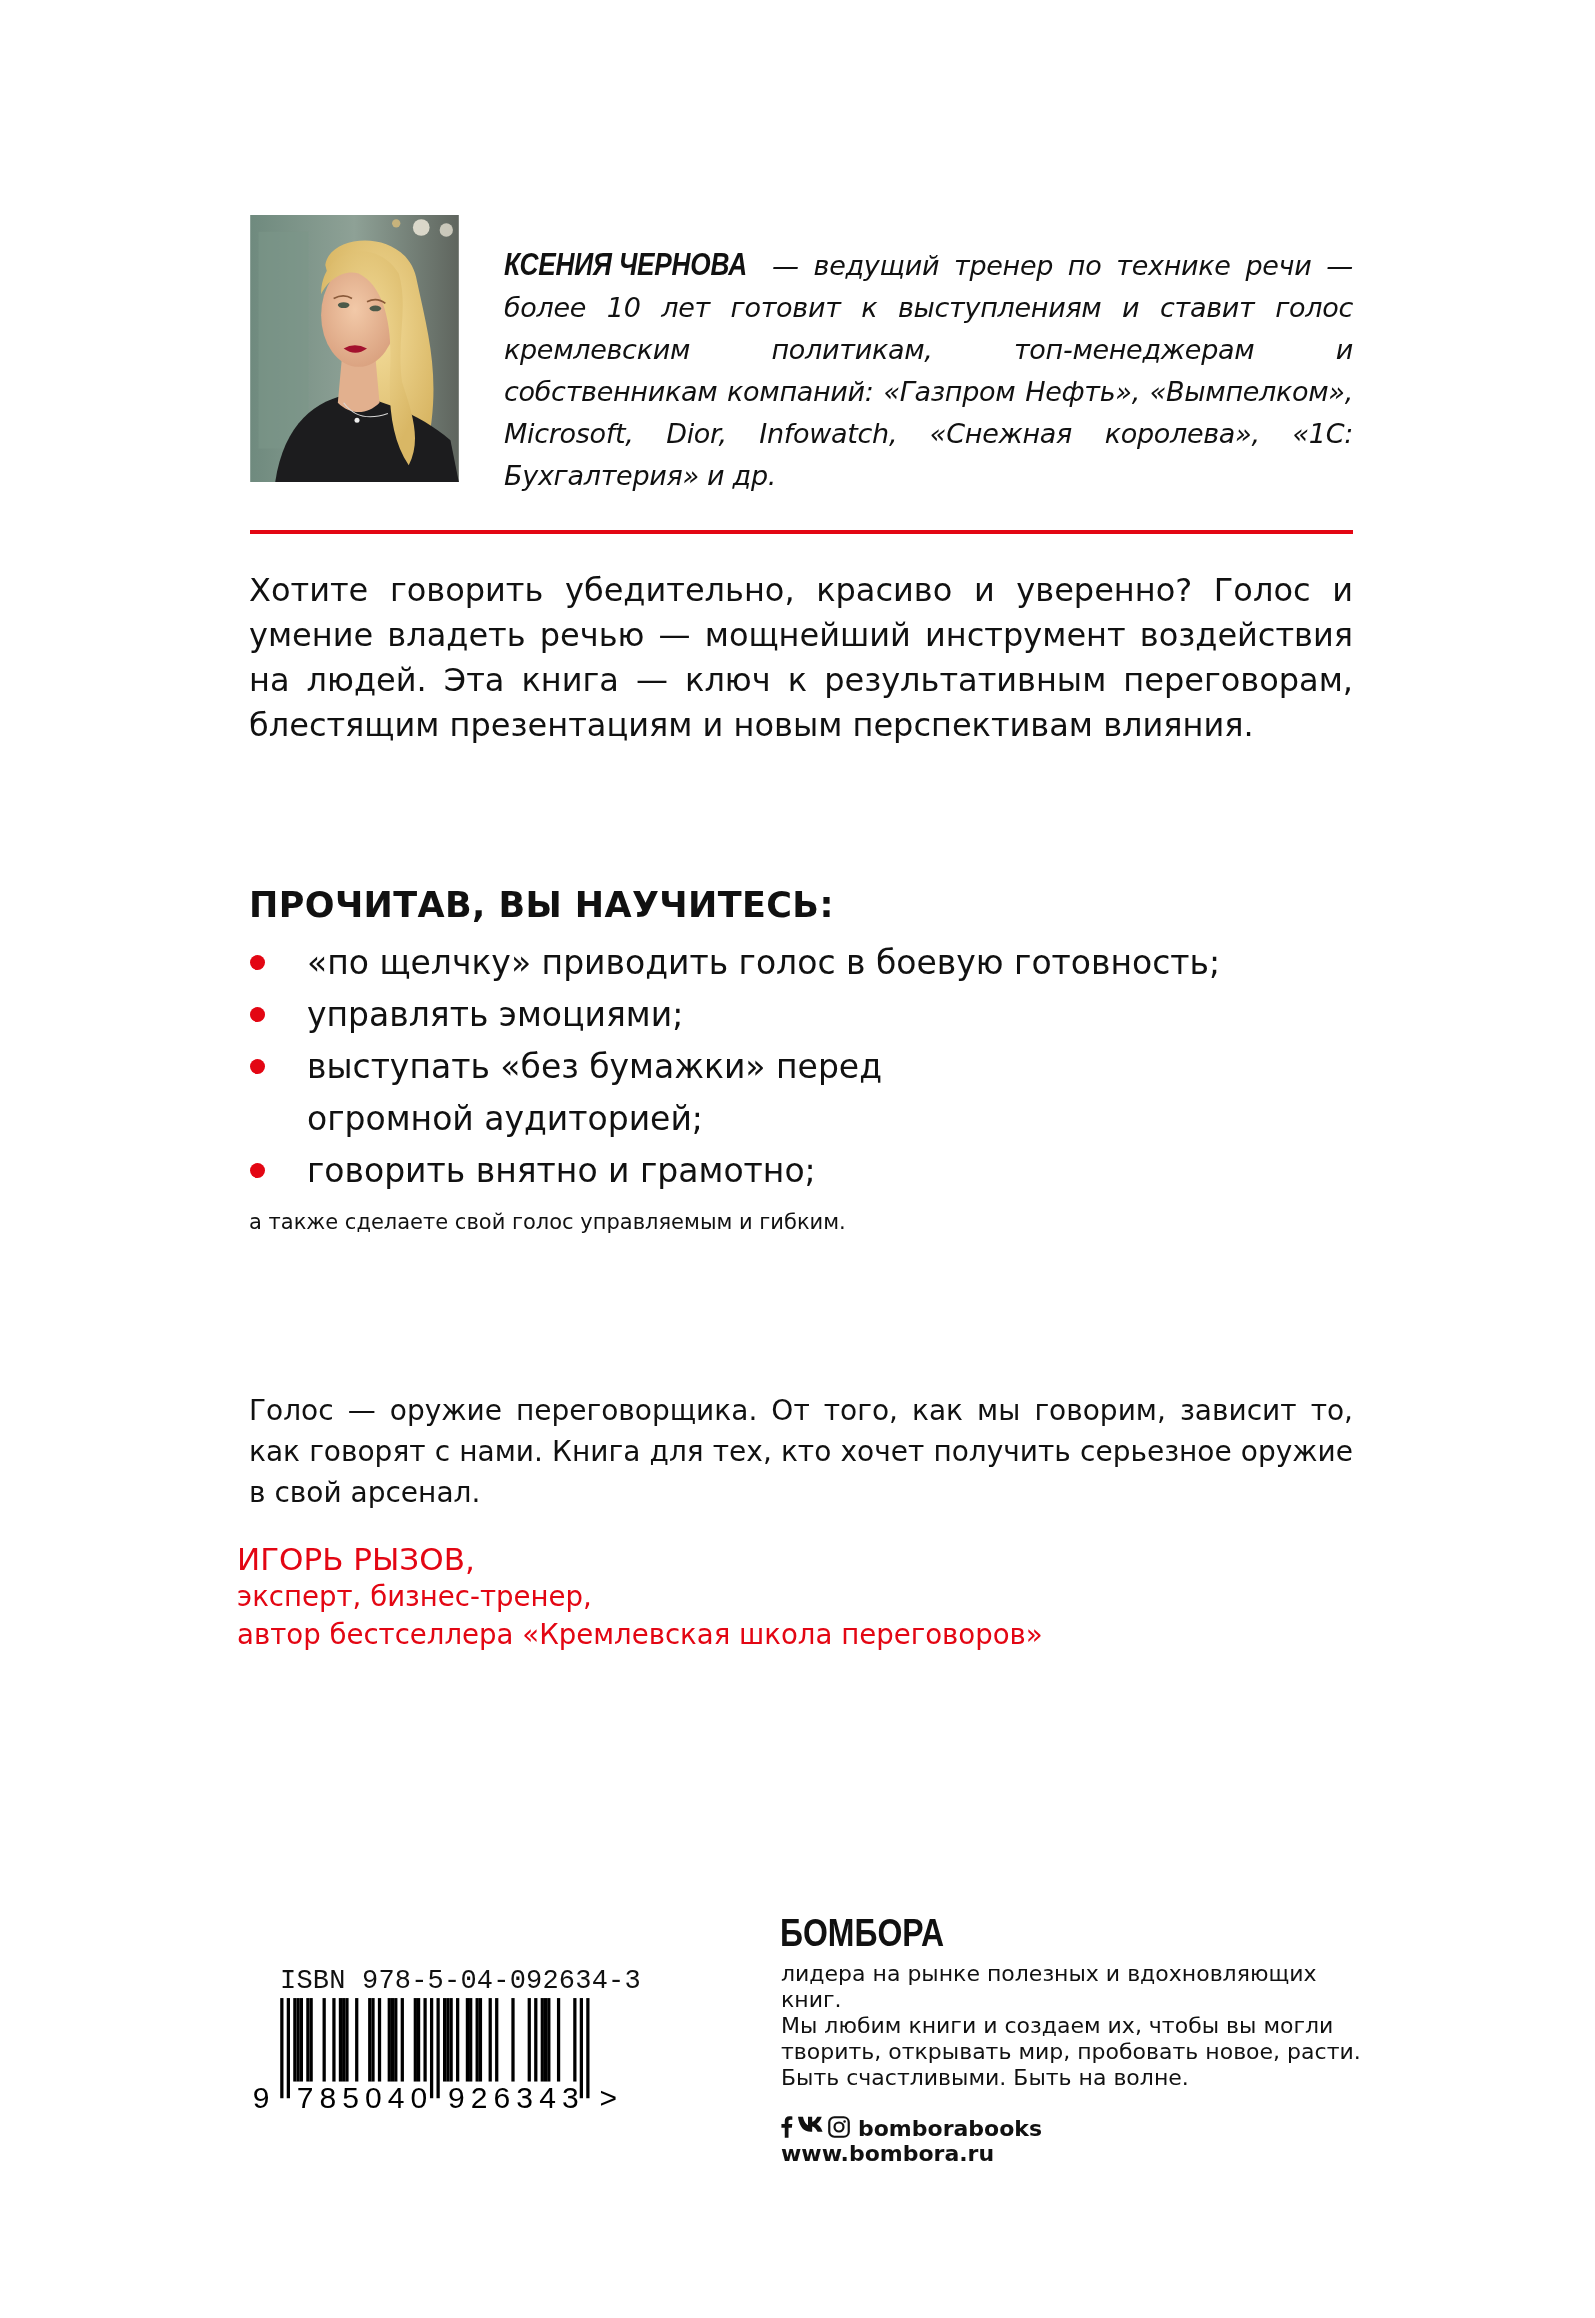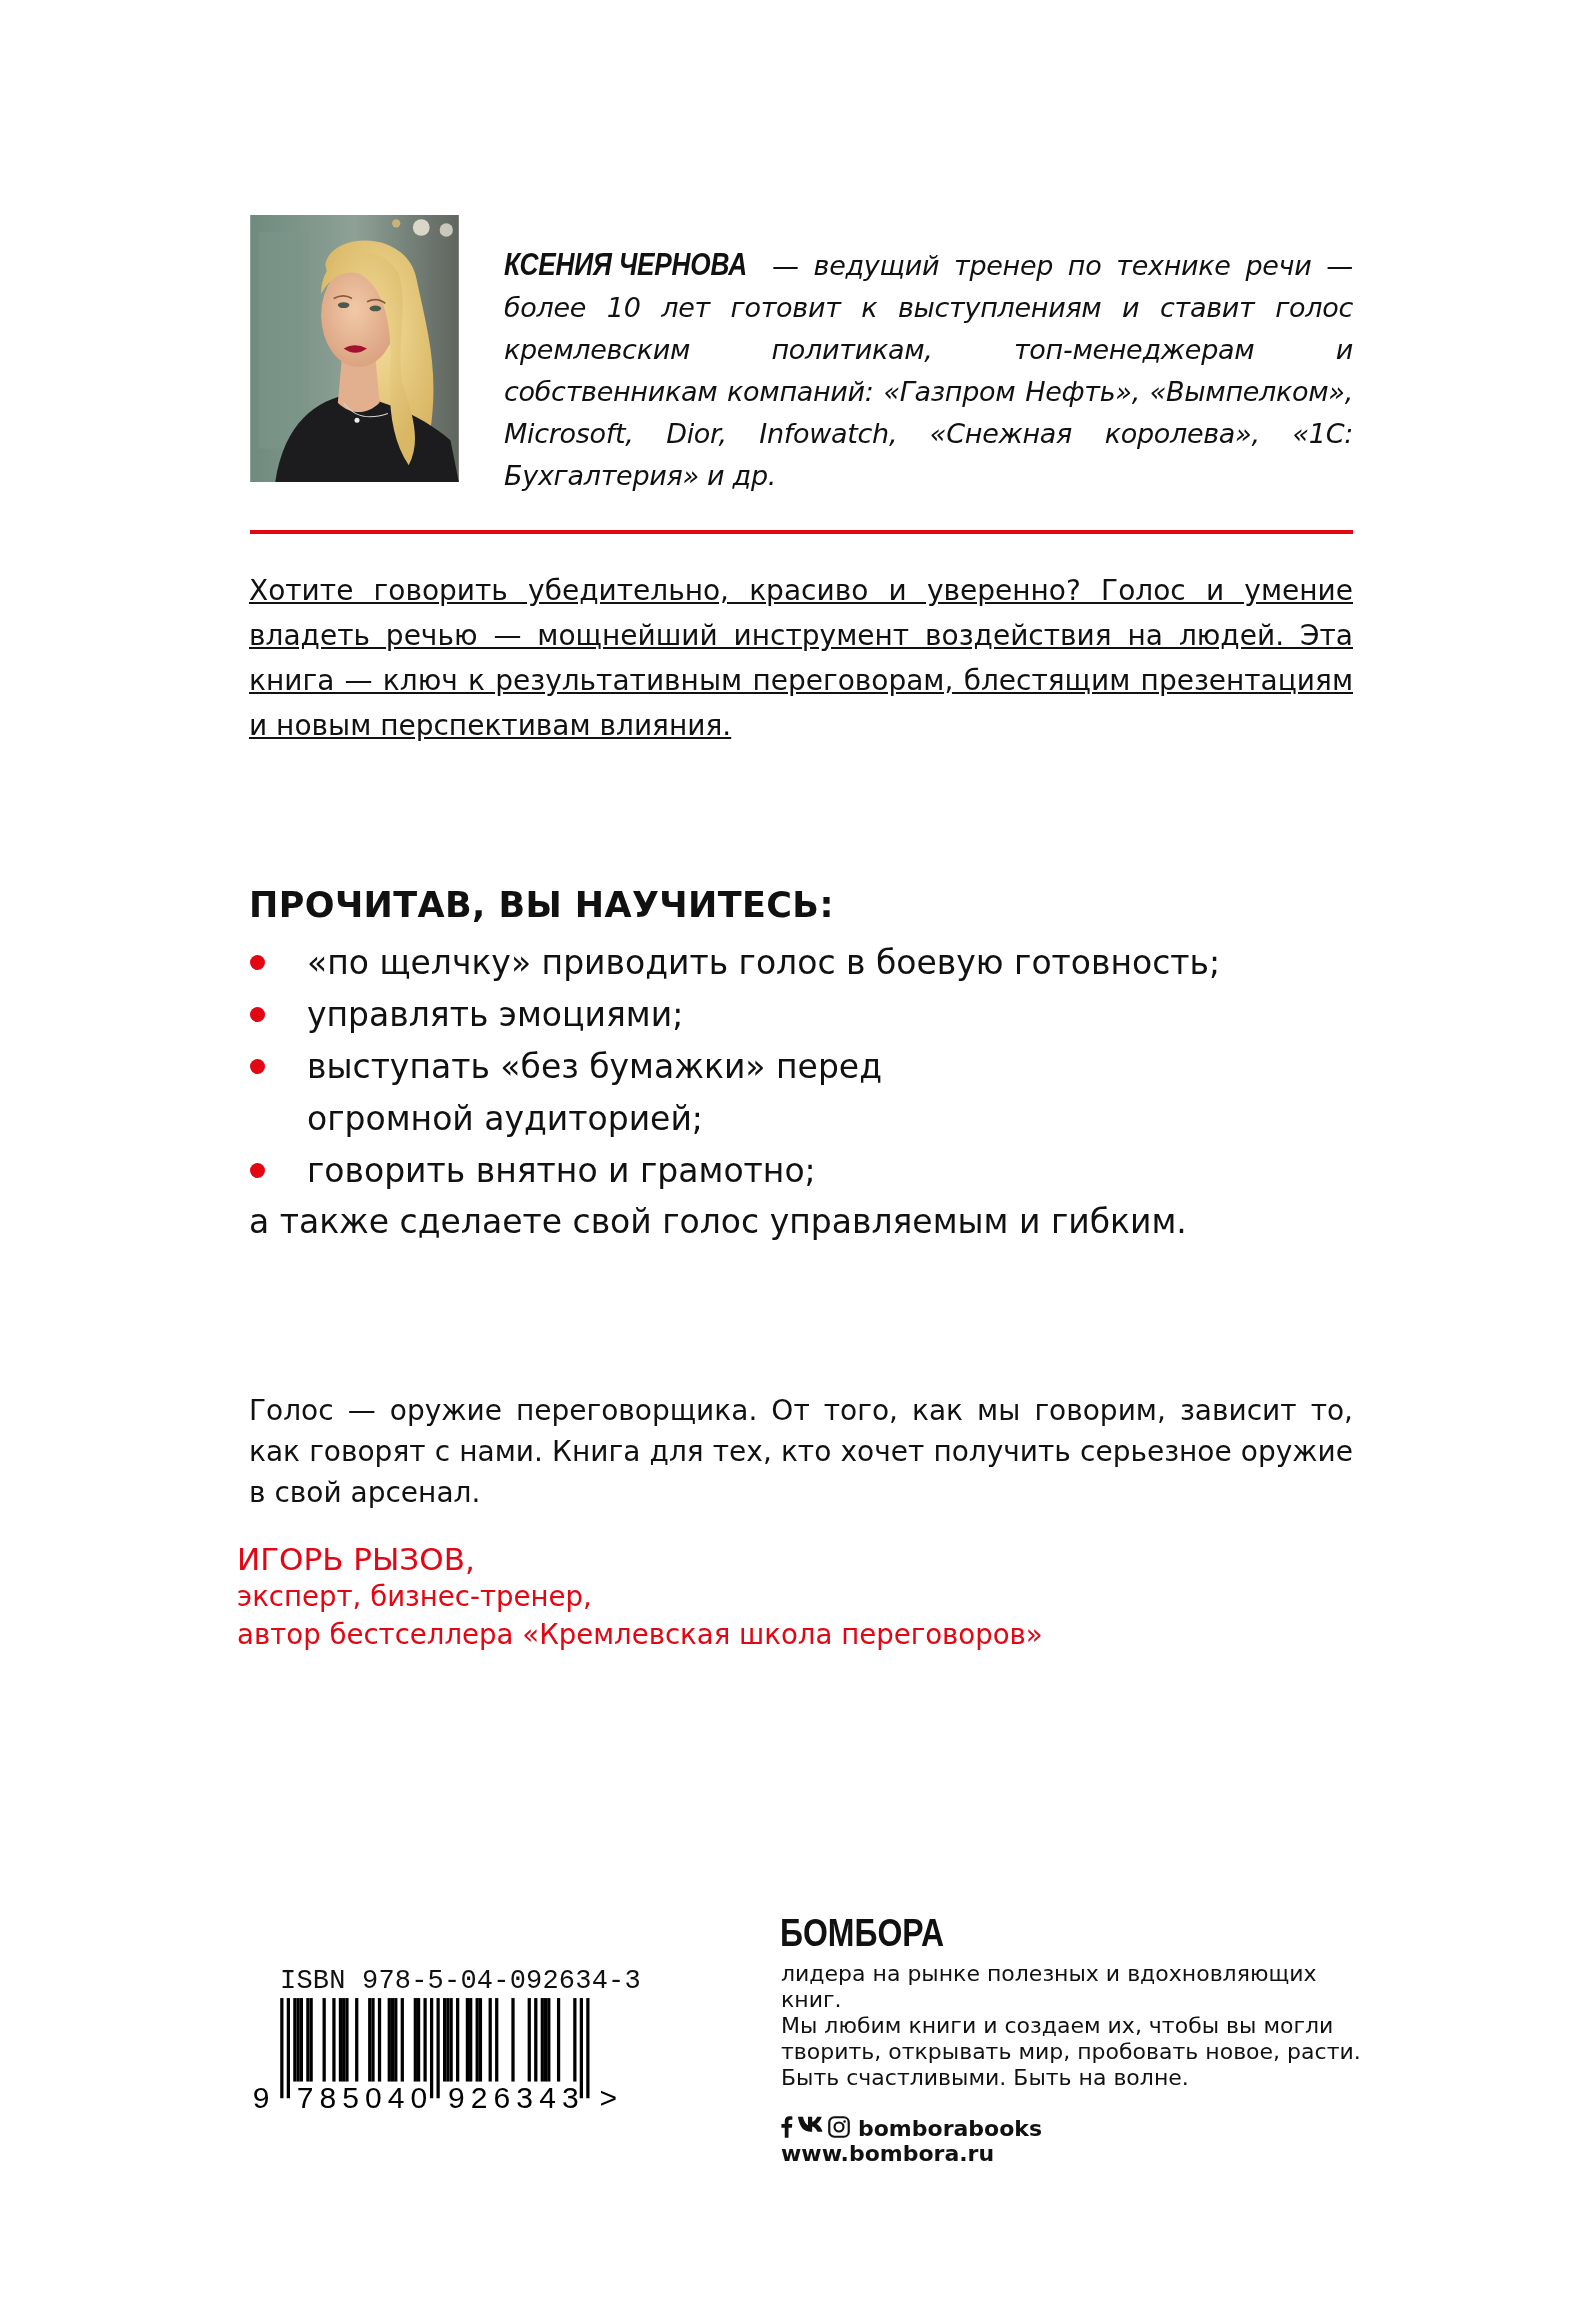--- a/index.html
+++ b/index.html
@@ -10,29 +10,29 @@
   
   .photo { left: 250px; top: 215px; width: 209px; height: 267px; overflow: hidden; }
   .bio { left: 504px; top: 243px; width: 849px; font-size: 27px; line-height: 42px;
          text-align: justify; text-align-last: left; letter-spacing: -0.3px; font-style: italic; }
   .bio .name { font-family: "Liberation Sans", sans-serif; font-weight: 700;
                display: inline-block; transform: scaleX(0.82); transform-origin: left center;
                margin-right: -43px; font-size: 32px; }
 
   .red-rule { left: 250px; top: 530px; width: 1103px; height: 4.2px; }
 
-  .intro { left: 249px; top: 568px; width: 1104px; font-size: 28px; line-height: 45px;
-           text-align: justify; text-align-last: left; text-decoration: underline; }
+  .intro { left: 249px; top: 568px; width: 1104px; font-size: 32px; line-height: 45px;
+           text-align: justify; text-align-last: left; }
 
   .learn-title { left: 249px; top: 885px; font-family: "DejaVu Sans", sans-serif; font-weight: 700;
                  font-size: 35px; letter-spacing: 0.4px; }
   .learn-list { left: 249px; top: 937px; width: 1103px; margin: 0; padding: 0; list-style: none; }
   .learn-list li { position: relative; padding-left: 58px; font-size: 33px; line-height: 52px; }
   .learn-list li .dot { position: absolute; left: 0.8px; top: 18.4px; width: 15px; height: 15px; border-radius: 50%; }
-  .learn-tail { left: 249px; top: 1196px; font-size: 33px; line-height: 52px; }
+  .learn-tail { left: 249px; top: 1196px; font-size: 21px; line-height: 52px; }
 
   .quote { left: 249px; top: 1390px; width: 1104px; font-size: 28px; line-height: 41px;
            text-align: justify; text-align-last: left; }
   .quote-author { left: 237px; top: 1528px; font-family: "DejaVu Sans", sans-serif; margin-top: 12px; }
   .quote-author .qname { font-size: 31px; line-height: 38px; display: block; }
   .quote-author .qrole { font-size: 27.6px; line-height: 38px; display: block; }
 
   
   .isbn-text { left: 280px; top: 1966px; font-family: Liberation Mono, monospace; font-size: 27px; letter-spacing: 0.2px; }
   .barcode { left: 251px; top: 1998px; width: 384px; height: 117px; }

